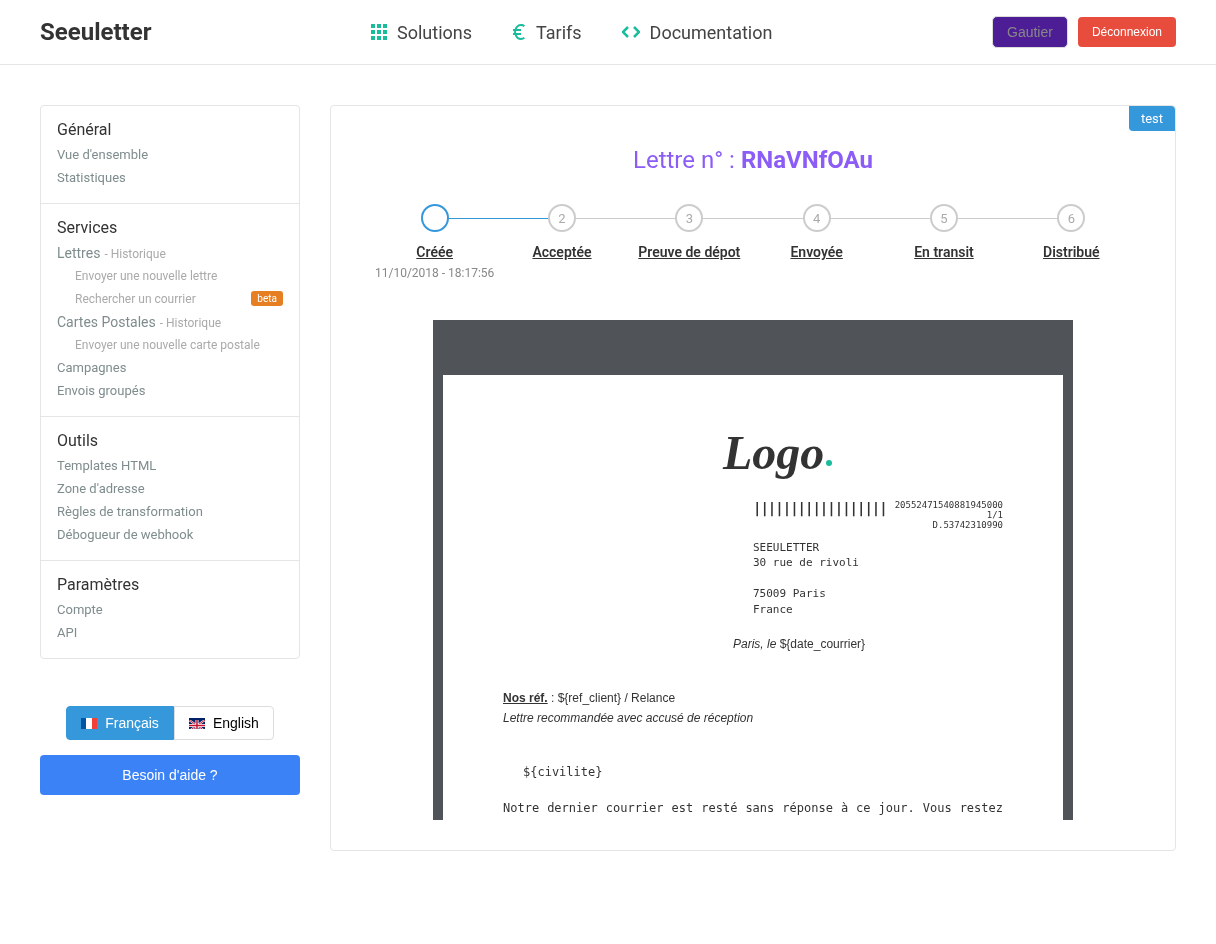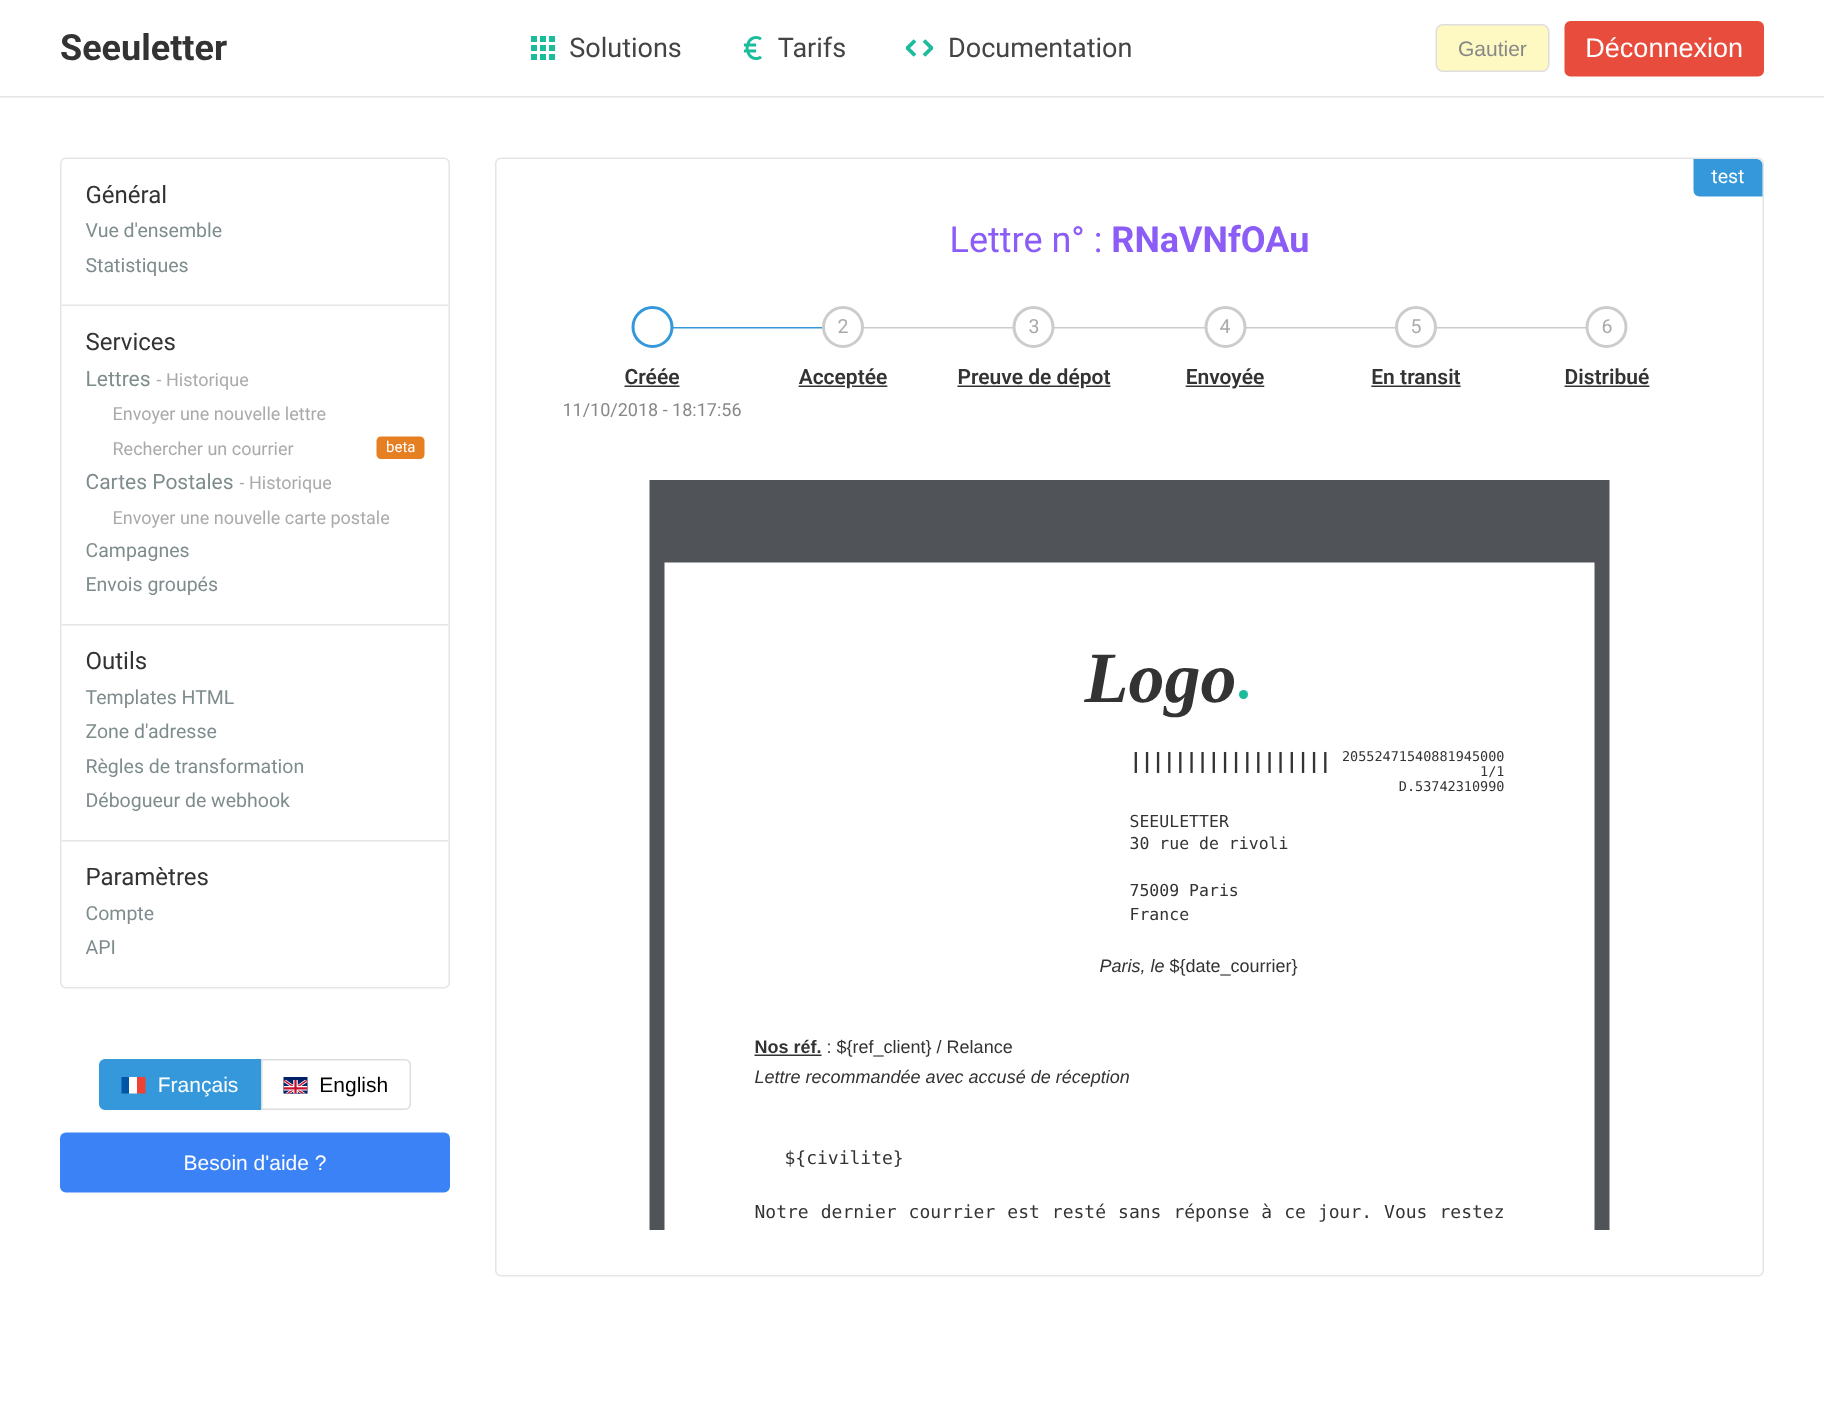--- a/index.html
+++ b/index.html
@@ -42,34 +42,34 @@
       display: inline-flex;
       align-items: center;
     }
     .nav-right {
       display: flex;
       align-items: center;
       gap: 10px;
     }
     .btn-ghost {
       border: 1px solid #ddd;
-      background: #fef9c3;
+      background: #4c1d95;
       border-radius: 5px;
       padding: 7px 14px;
       color: #888;
       font-size: 14px;
       cursor: pointer;
     }
     .btn-logout {
       background: #e74c3c;
       color: #fff;
       border: none;
       border-radius: 4px;
       padding: 8px 14px;
-      font-size: 18px;
+      font-size: 12px;
       cursor: pointer;
     }
     
     
     .container {
       display: flex;
       padding: 40px;
       gap: 30px;
       align-items: flex-start;
     }

